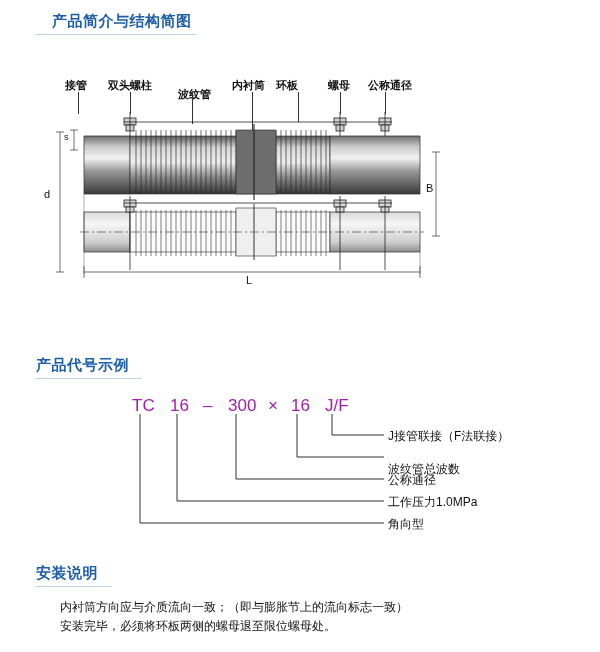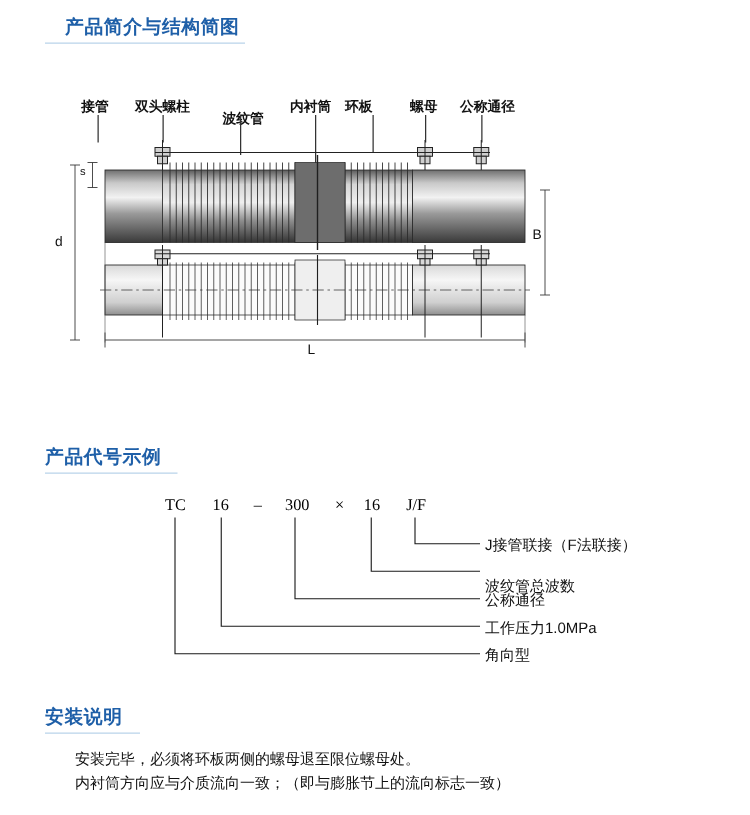--- a/index.html
+++ b/index.html
@@ -70,23 +70,23 @@
   
   .fig2 {
     position: absolute;
     left: 40px;
     top: 396px;
     width: 520px;
     height: 150px;
   }
   .code-token {
     position: absolute;
-    font-size: 13px;
-    color: #000000;
-    font-family: Liberation Serif, serif;
+    font-size: 17px;
+    color: #a21caf;
+    font-family: Liberation Sans, sans-serif;
     white-space: nowrap;
   }
   .code-desc {
     position: absolute;
     font-size: 12px;
     color: #111;
     white-space: nowrap;
   }
 
   
@@ -330,17 +330,17 @@
     <div class="code-desc" style="left:348px; top:65px;">波纹管总波数</div>
     <div class="code-desc" style="left:348px; top:76px;">公称通径</div>
     <div class="code-desc" style="left:348px; top:98px;">工作压力1.0MPa</div>
     <div class="code-desc" style="left:348px; top:120px;">角向型</div>
   </div>
 
   <div class="section-heading" id="h3">安装说明</div>
   <div class="heading-rule" id="h3rule"></div>
 
   <div class="notes">
+    <div class="note-line">内衬筒方向应与介质流向一致；（即与膨胀节上的流向标志一致）</div>
     <div class="note-line">安装完毕，必须将环板两侧的螺母退至限位螺母处。</div>
-    <div class="note-line">内衬筒方向应与介质流向一致；（即与膨胀节上的流向标志一致）</div>
   </div>
 
 </div>
 
 </body></html>

